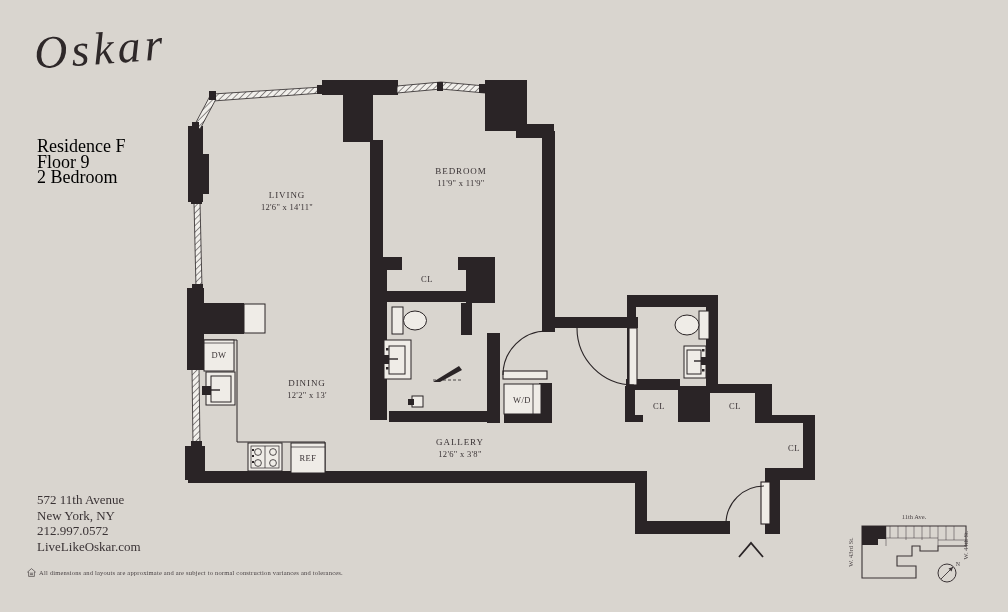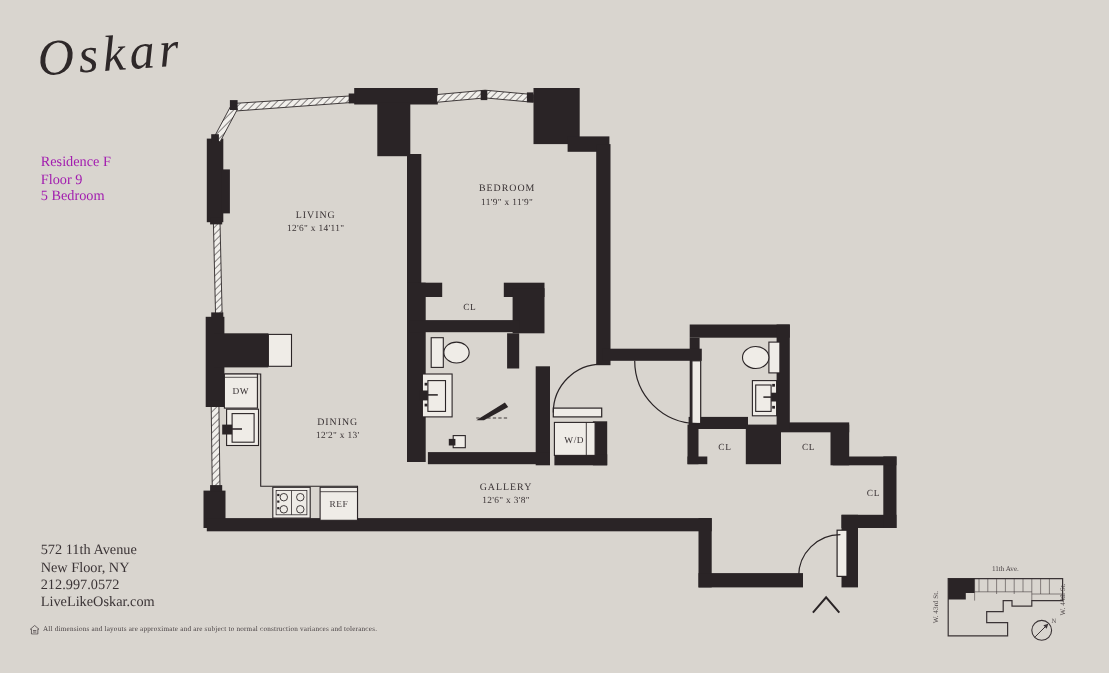--- a/index.html
+++ b/index.html
@@ -10,21 +10,21 @@
   }
   .logo {
     position:absolute; left:34px; top:22px;
     font-family:"Liberation Serif", serif;
     font-style:italic; font-weight:400;
     font-size:46px; letter-spacing:4px; color:#2e2829;
     transform:rotate(-4deg);
   }
   .unit-info {
     position:absolute; left:37px; top:139px;
-    font-size:13px; line-height:15.5px; color:#a21caf;
+    font-size:18px; line-height:15.5px; color:#000000;
   }
   .contact {
     position:absolute; left:37px; top:492px;
     font-size:13px; line-height:15.5px; color:#3a3335;
   }
   .disclaimer {
     position:absolute; left:27px; top:568px;
     font-size:6.5px; color:#4a4345; display:flex; align-items:center; gap:3px;
     letter-spacing:0.2px;
   }
@@ -38,26 +38,26 @@
 </head>
 <body>
 
 <div class="canvas">
 
   <div class="logo">Oskar</div>
 
   <div class="unit-info">
     <div>Residence F</div>
     <div>Floor 9</div>
-    <div>5 Bedroom</div>
+    <div>2 Bedroom</div>
   </div>
 
   <div class="contact">
     <div>572 11th Avenue</div>
-    <div>New Floor, NY</div>
+    <div>New York, NY</div>
     <div>212.997.0572</div>
     <div>LiveLikeOskar.com</div>
   </div>
 
   <div class="disclaimer">
     <svg width="9" height="9" viewBox="0 0 9 9">
       <polygon points="4.5,0.6 8.4,4 7.4,4 7.4,8.4 1.6,8.4 1.6,4 0.6,4" fill="none" stroke="#4a4345" stroke-width="0.7"></polygon>
       <line x1="3" y1="5.2" x2="6" y2="5.2" stroke="#4a4345" stroke-width="0.7"></line>
       <line x1="3" y1="6.6" x2="6" y2="6.6" stroke="#4a4345" stroke-width="0.7"></line>
     </svg>

